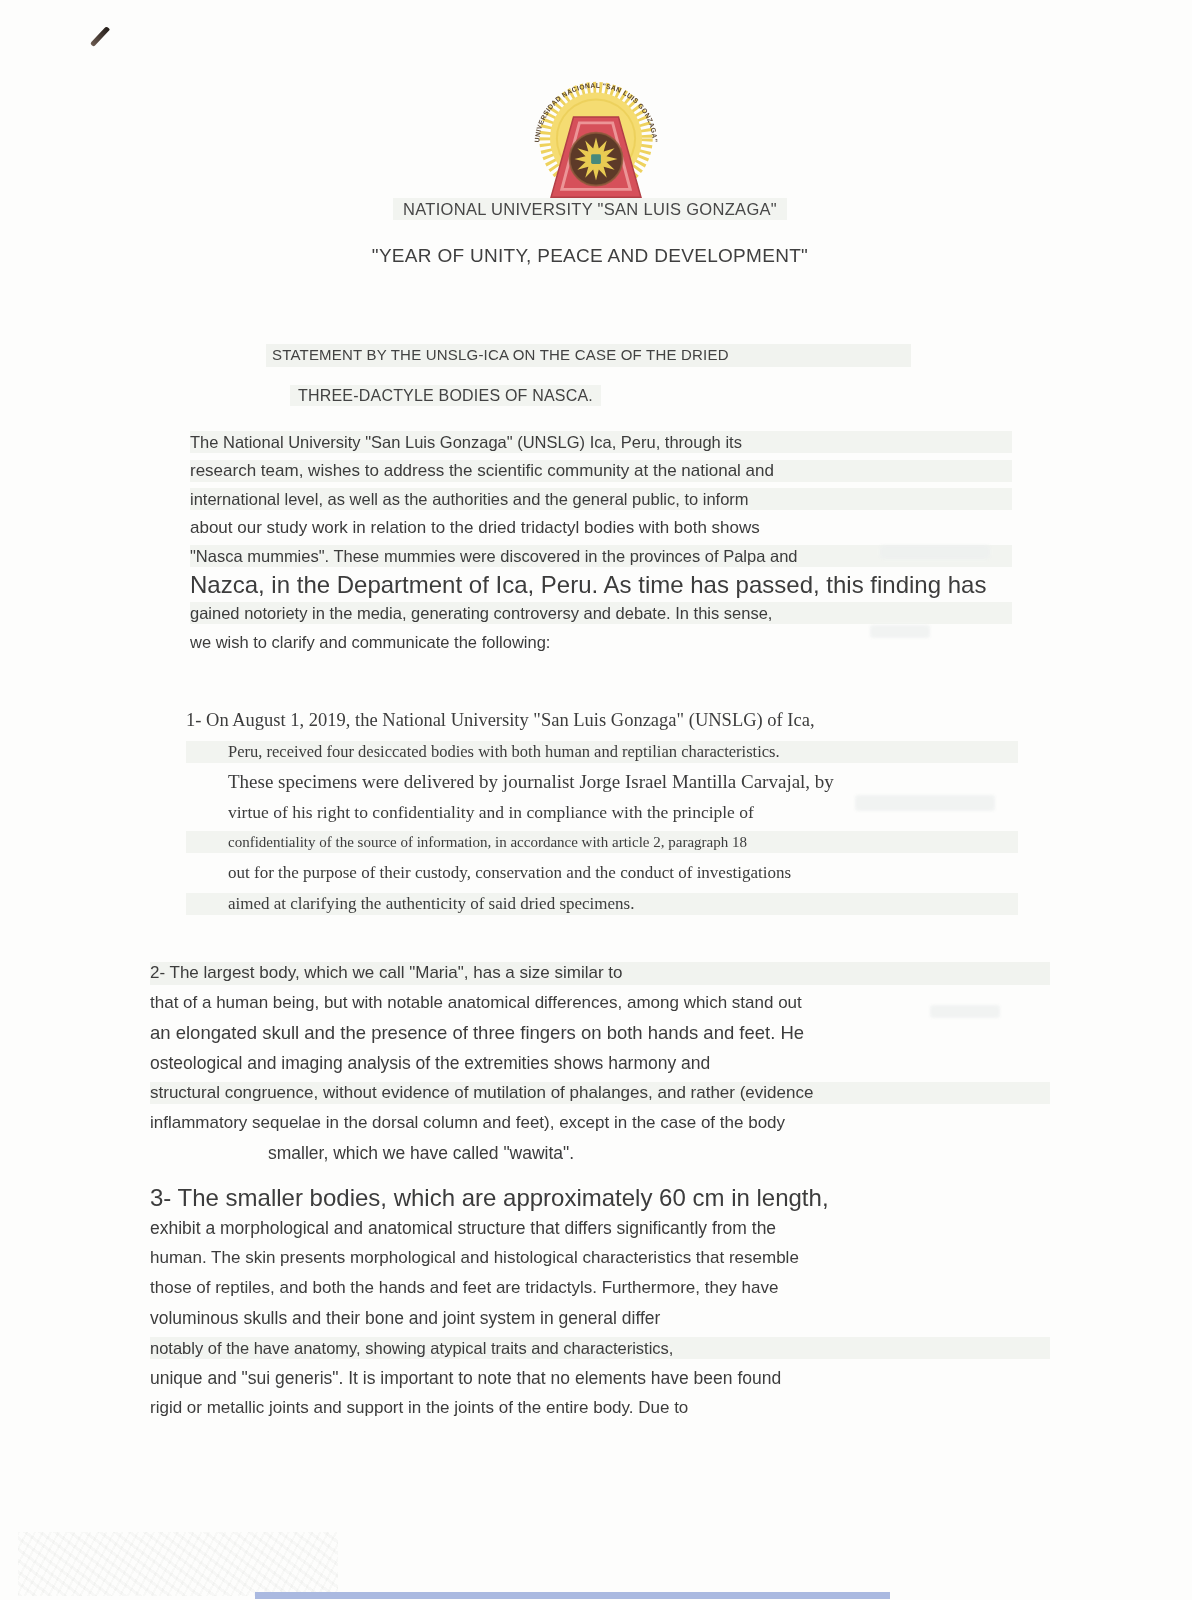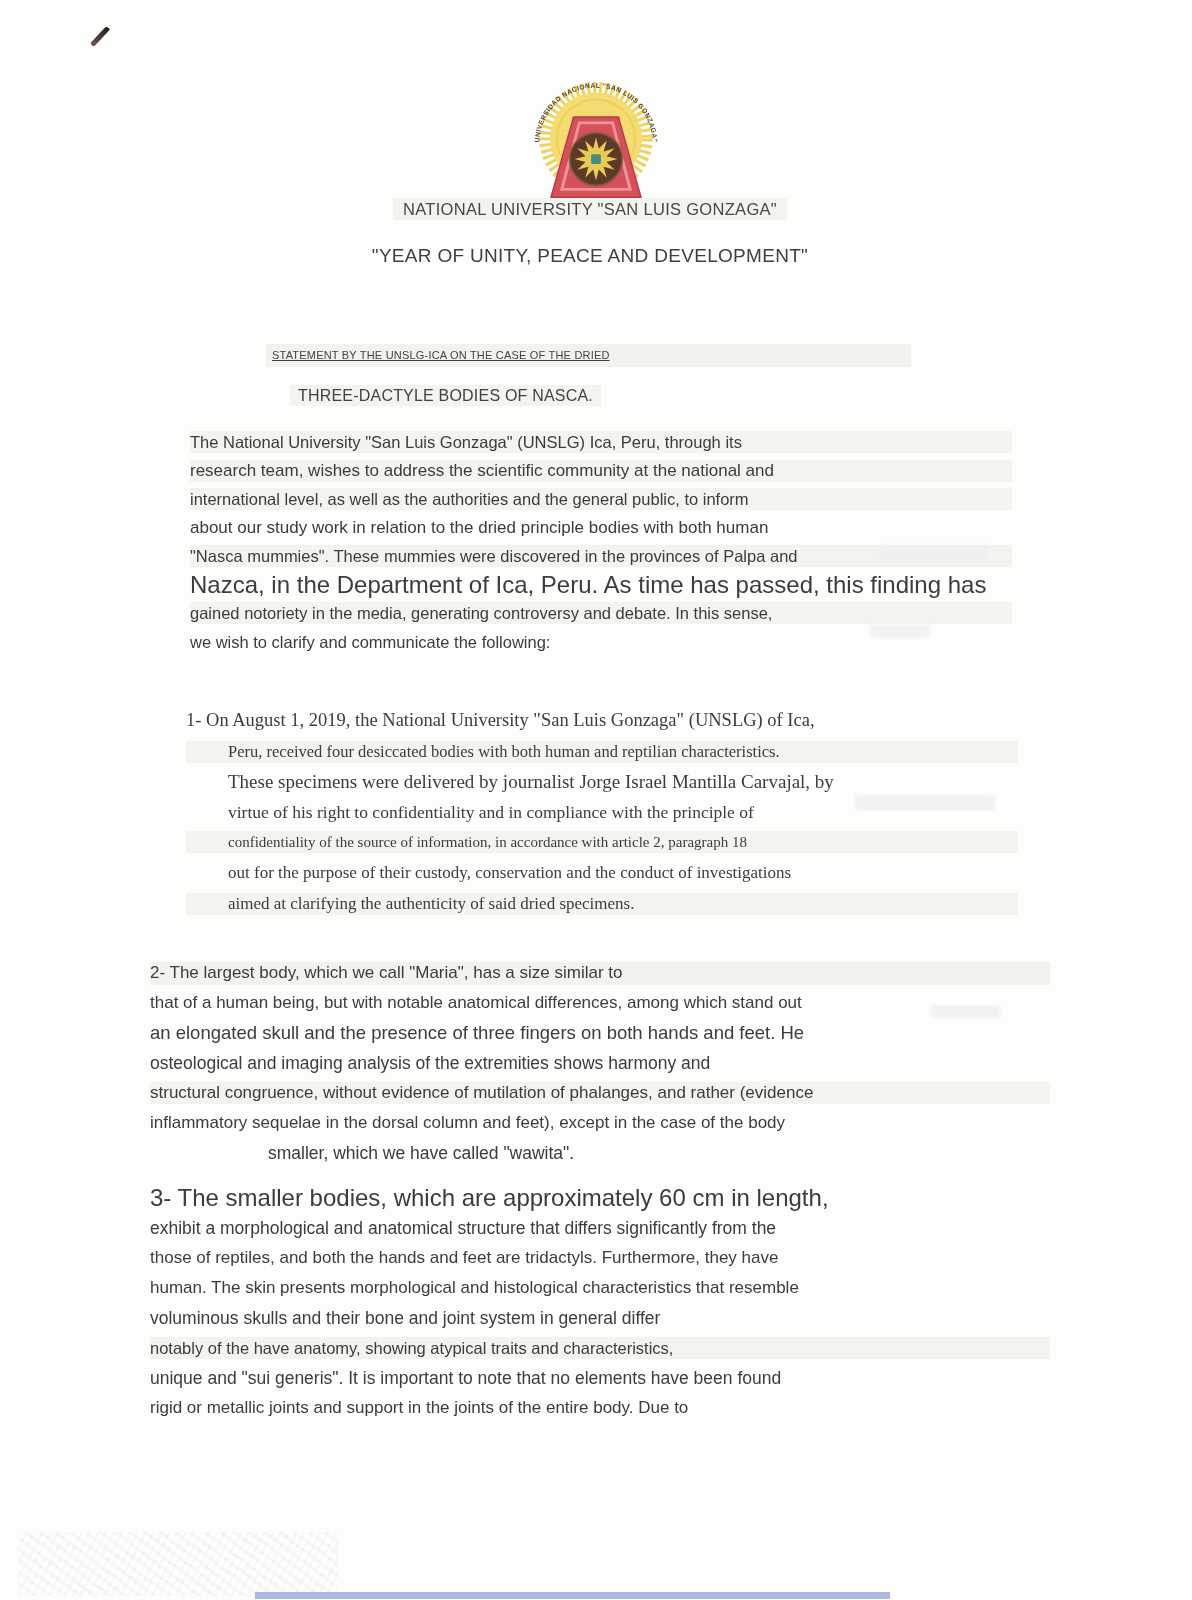--- a/index.html
+++ b/index.html
@@ -18,21 +18,21 @@
     white-space:nowrap;
     line-height:30px;
     height:30px;
     color:#3c3c3c;
   }
   .tight .line{line-height:28.5px;height:28.5px;}
   .center{text-align:left;}
   .hl{background:linear-gradient(#f2f4f0,#f2f4f0) left center/100% 22px no-repeat;}
   .hlwide{background:linear-gradient(#f1f3ef,#f1f3ef) left center/100% 23px no-repeat;}
   .fs15{font-size:15px;}
-  .fs155{font-size:11px;text-decoration:underline;}
+  .fs155{font-size:15px;}
   .fs16{font-size:16px;}
   .fs165{font-size:16.5px;}
   .fs17{font-size:17px;}
   .fs175{font-size:17.5px;}
   .fs18{font-size:24px;}
   .fs185{font-size:18.5px;}
   .fs19{font-size:19px;}
   .indent{padding-left:42px;}
   .header-line{
     width:100%;text-align:center;
@@ -105,21 +105,21 @@
   </div>
 
   <div class="abs title-line fs16 center" style="left:290px;top:383px;width:600px;height:26px;line-height:26px;">
     <span class="hl" style="padding:2px 8px;">THREE-DACTYLE BODIES OF NASCA.</span>
   </div>
 
   <div class="abs tight" style="left:190px;top:428px;width:822px;">
     <div class="line fs165 hl">The National University "San Luis Gonzaga" (UNSLG) Ica, Peru, through its</div>
     <div class="line fs17 hl">research team, wishes to address the scientific community at the national and</div>
     <div class="line fs165 hl">international level, as well as the authorities and the general public, to inform</div>
-    <div class="line fs17">about our study work in relation to the dried principle bodies with both human</div>
+    <div class="line fs17">about our study work in relation to the dried tridactyl bodies with both shows</div>
     <div class="line fs165 hl">"Nasca mummies". These mummies were discovered in the provinces of Palpa and</div>
     <div class="line fs18">Nazca, in the Department of Ica, Peru. As time has passed, this finding has</div>
     <div class="line fs165 hl">gained notoriety in the media, generating controversy and debate. In this sense,</div>
     <div class="line fs165">we wish to clarify and communicate the following:</div>
   </div>
 
   <div class="abs" style="left:186px;top:703px;width:832px;font-family:Liberation Serif, serif;">
     <div class="line fs185" style="height:34px;line-height:34px;">1- On August 1, 2019, the National University "San Luis Gonzaga" (UNSLG) of Ica,</div>
     <div class="line fs165 indent hl">Peru, received four desiccated bodies with both human and reptilian characteristics.</div>
     <div class="line fs19 indent">These specimens were delivered by journalist Jorge Israel Mantilla Carvajal, by</div>
@@ -135,22 +135,22 @@
     <div class="line fs185 center">an elongated skull and the presence of three fingers on both hands and feet. He</div>
     <div class="line fs175 center">osteological and imaging analysis of the extremities shows harmony and</div>
     <div class="line fs17 center hl">structural congruence, without evidence of mutilation of phalanges, and rather (evidence</div>
     <div class="line fs17 center">inflammatory sequelae in the dorsal column and feet), except in the case of the body</div>
     <div class="line fs175" style="padding-left:118px;">smaller, which we have called "wawita".</div>
   </div>
 
   <div class="abs" style="left:150px;top:1183px;width:900px;">
     <div class="line fs18 center">3- The smaller bodies, which are approximately 60 cm in length,</div>
     <div class="line fs175 center">exhibit a morphological and anatomical structure that differs significantly from the</div>
+    <div class="line fs17 center">human. The skin presents morphological and histological characteristics that resemble</div>
     <div class="line fs17 center">those of reptiles, and both the hands and feet are tridactyls. Furthermore, they have</div>
-    <div class="line fs17 center">human. The skin presents morphological and histological characteristics that resemble</div>
     <div class="line fs175 center">voluminous skulls and their bone and joint system in general differ</div>
     <div class="line fs165 center hl">notably of the have anatomy, showing atypical traits and characteristics,</div>
     <div class="line fs175 center">unique and "sui generis". It is important to note that no elements have been found</div>
     <div class="line fs17 center">rigid or metallic joints and support in the joints of the entire body. Due to</div>
   </div>
 
   <div class="abs ghost" style="left:855px;top:795px;width:140px;height:16px;"></div>
   <div class="abs ghost" style="left:880px;top:545px;width:110px;height:14px;"></div>
   <div class="abs ghost" style="left:870px;top:625px;width:60px;height:13px;"></div>
   <div class="abs ghost" style="left:930px;top:1005px;width:70px;height:13px;"></div>

